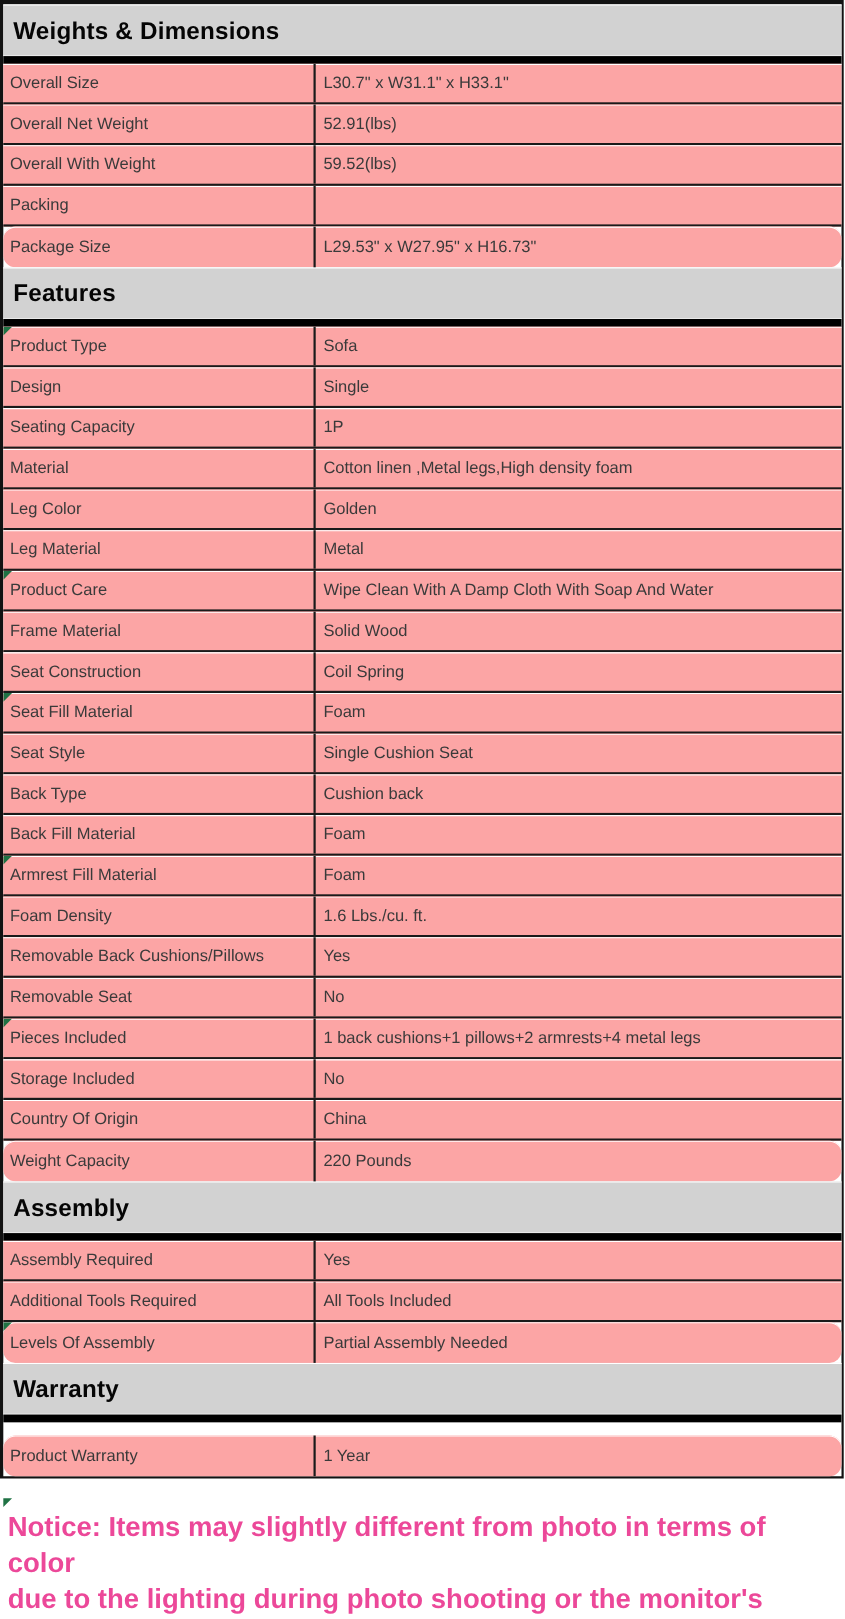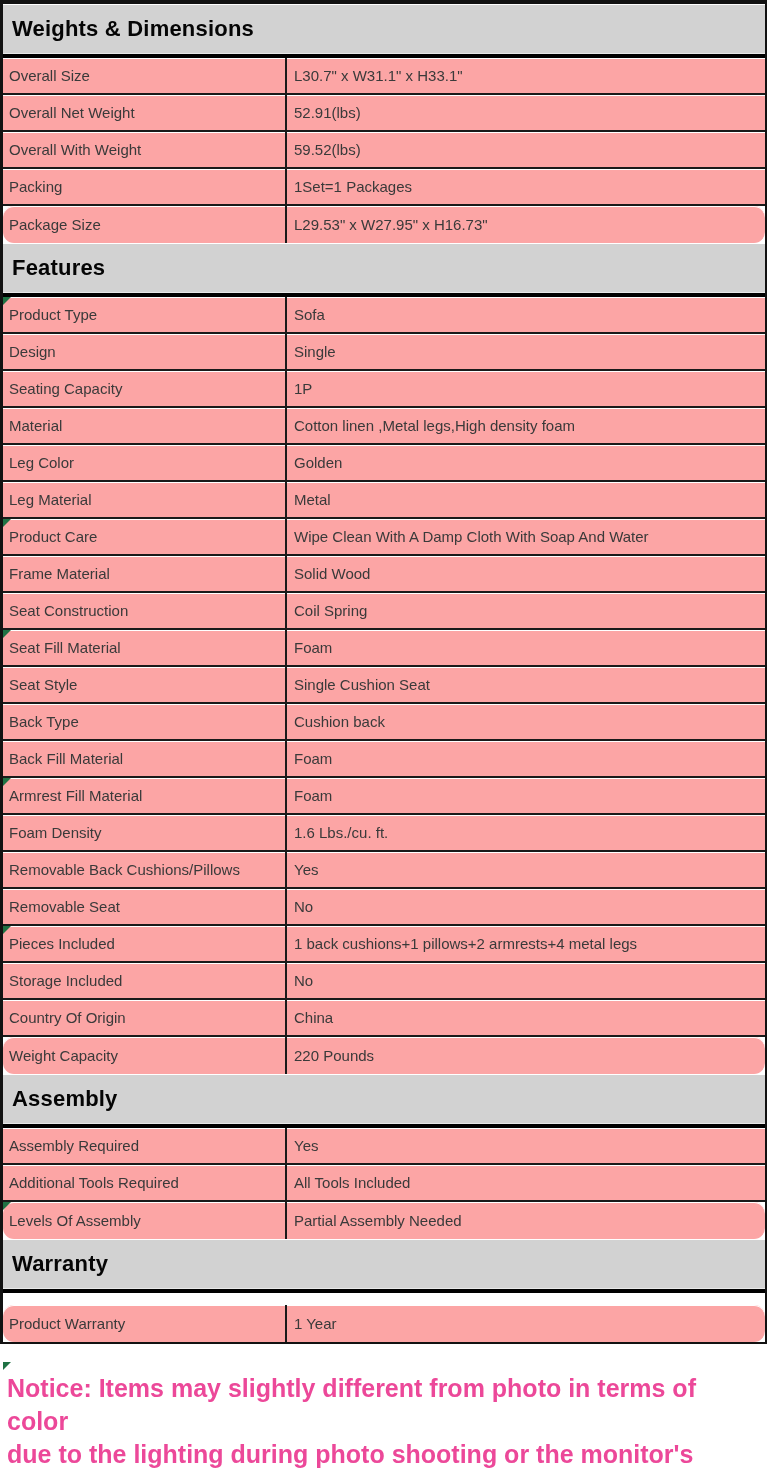--- a/index.html
+++ b/index.html
@@ -12,21 +12,21 @@
     width: 767px;
     border-top: 4px solid #121212;
     border-left: 3px solid #121212;
     border-right: 2px solid #121212;
     border-bottom: 2px solid #121212;
     background: #ffffff;
   }
   .section-header {
     height: 54px;
     background: #d2d2d2;
-    border-bottom: 4px solid #000000;
+    border-bottom: 7px solid #000000;
     display: flex;
     align-items: center;
     padding-left: 9px;
     font-size: 22px;
     font-weight: bold;
     color: #050505;
     letter-spacing: 0.2px;
     box-shadow: inset 0 1px 0 #ffffff, inset 0 -1px 0 #e8e8e8;
   }
   .row {
@@ -94,21 +94,20 @@
     <div class="row">
       <div class="cell label">Overall Net Weight</div>
       <div class="cell value">52.91(lbs)</div>
     </div>
     <div class="row">
       <div class="cell label">Overall With Weight</div>
       <div class="cell value">59.52(lbs)</div>
     </div>
     <div class="row">
       <div class="cell label">Packing</div>
-      <div class="cell value">1Set=1 Packages</div>
     </div>
     <div class="row">
       <div class="cell label">Package Size</div>
       <div class="cell value">L29.53" x W27.95" x H16.73"</div>
     </div>
   </div>
 
   <div class="section">
     <div class="section-header">Features</div>
     <div class="row">

